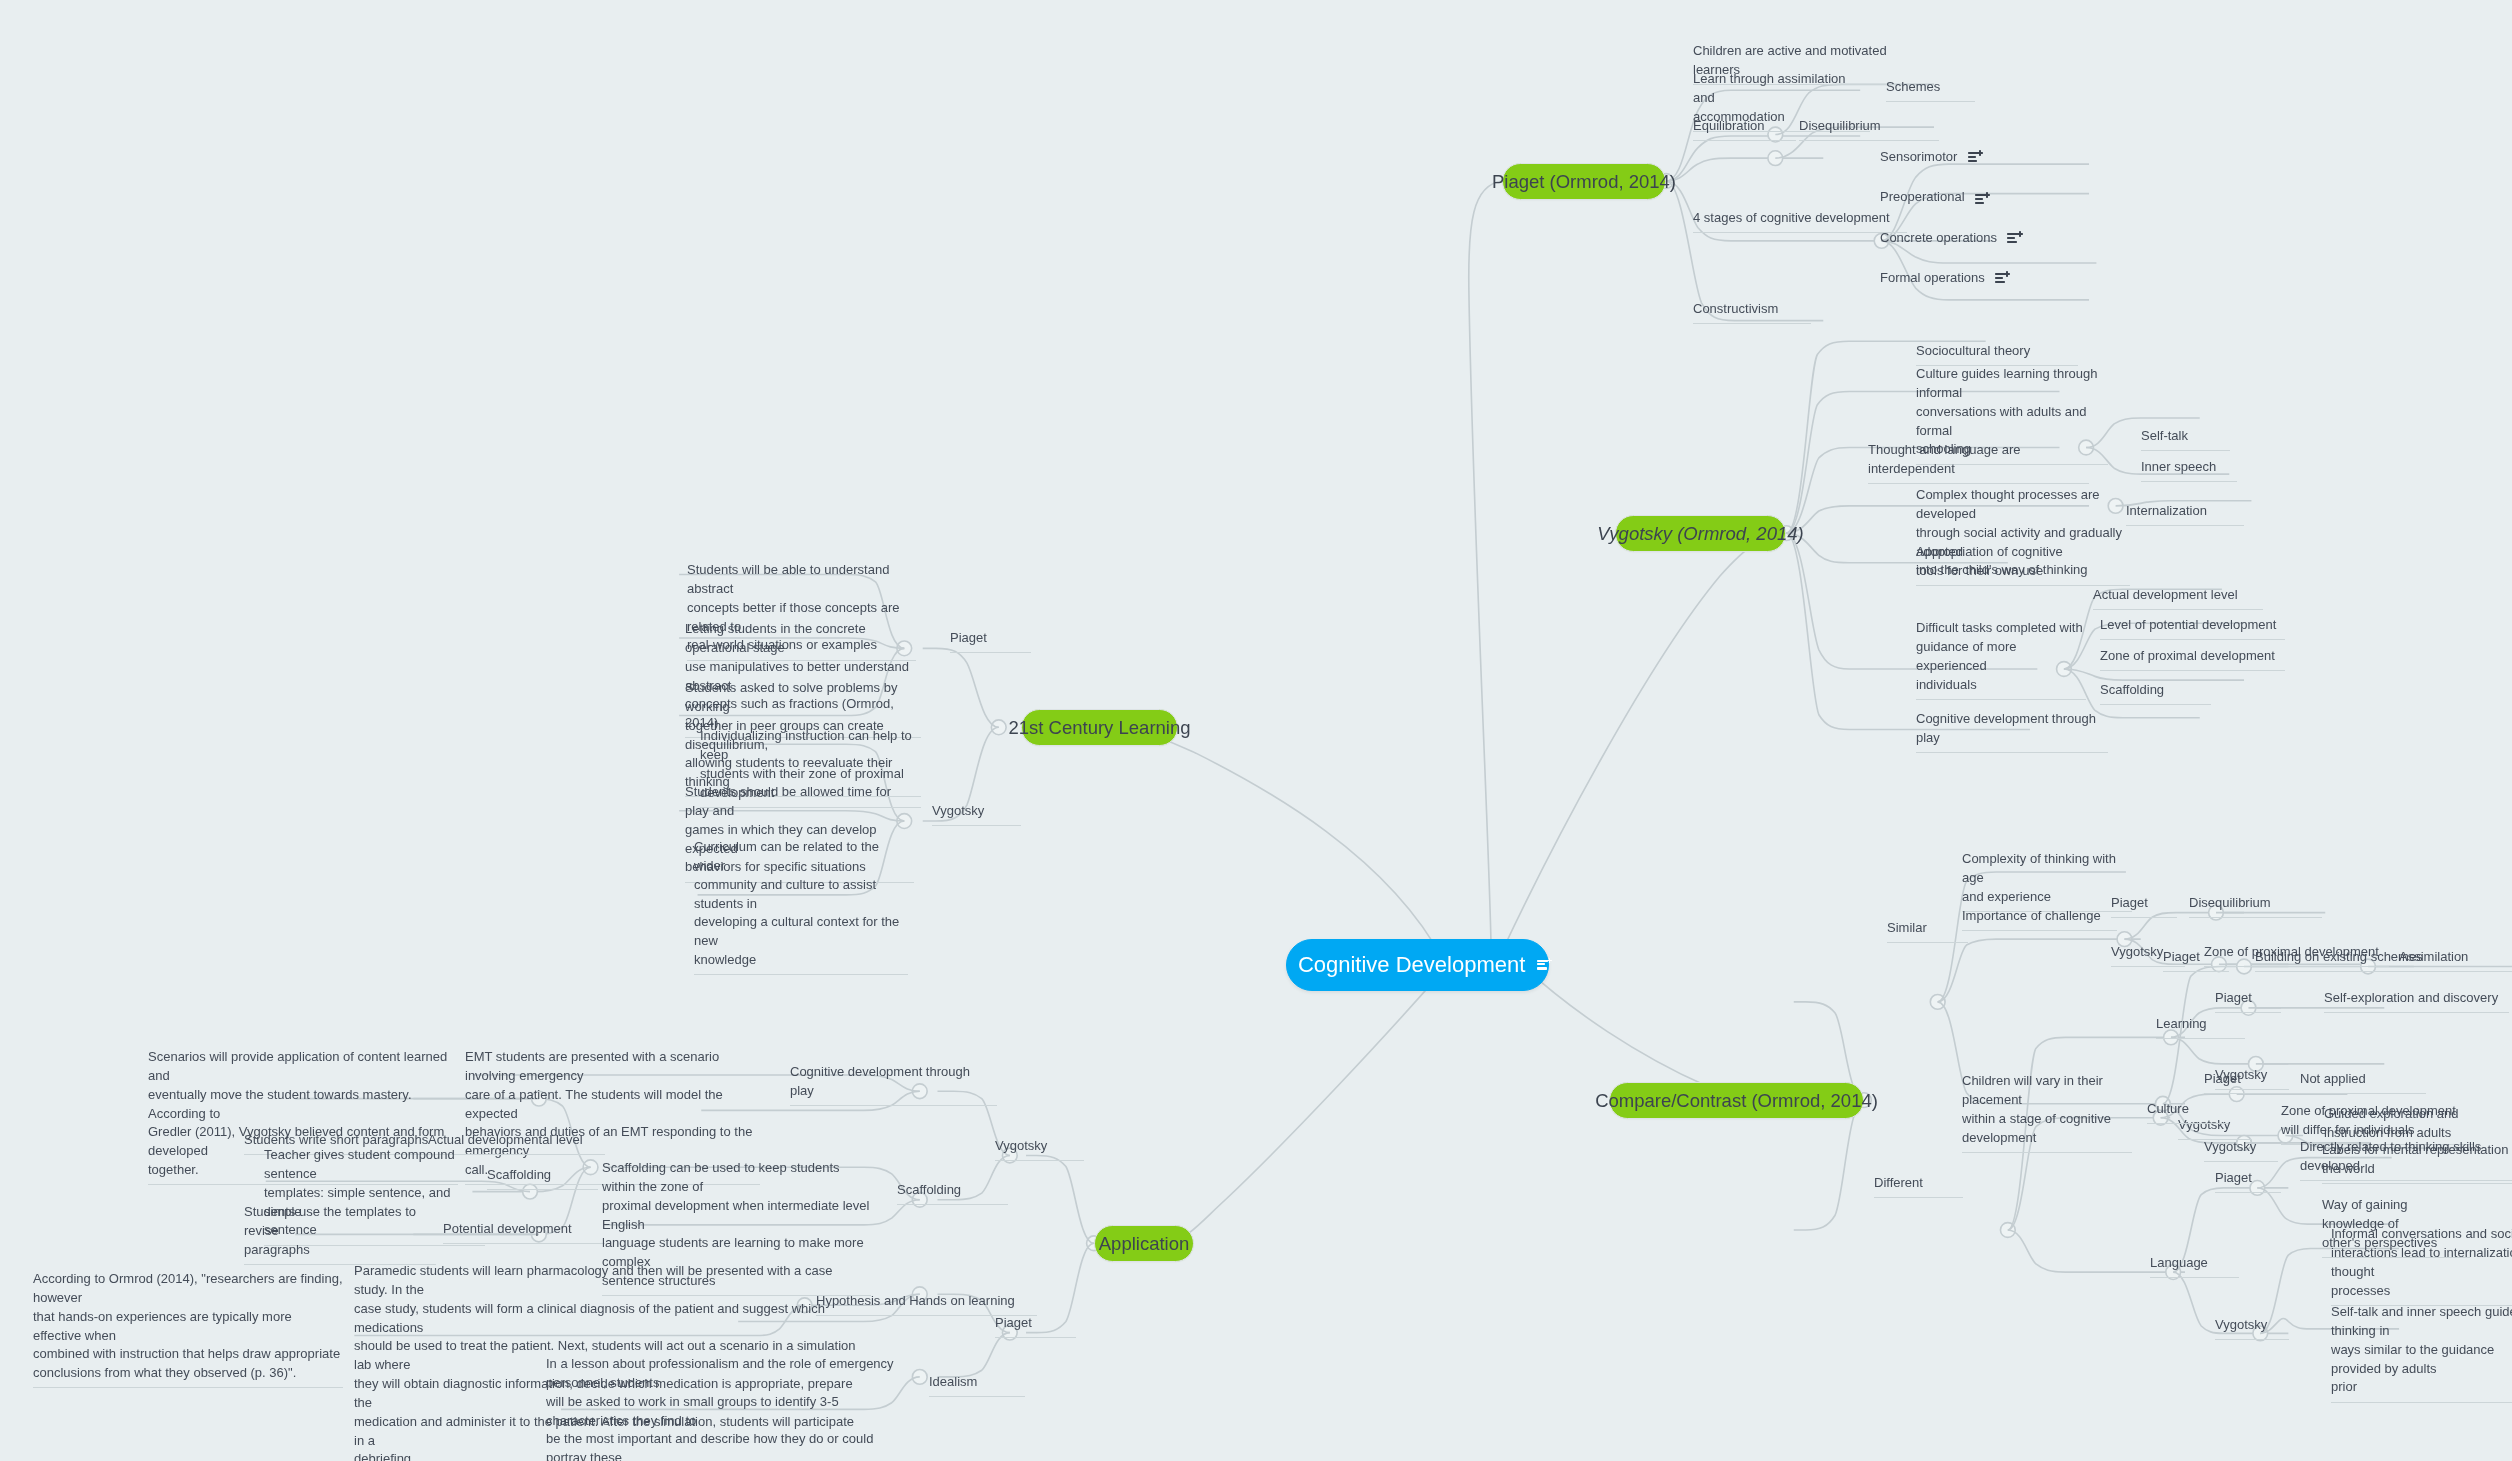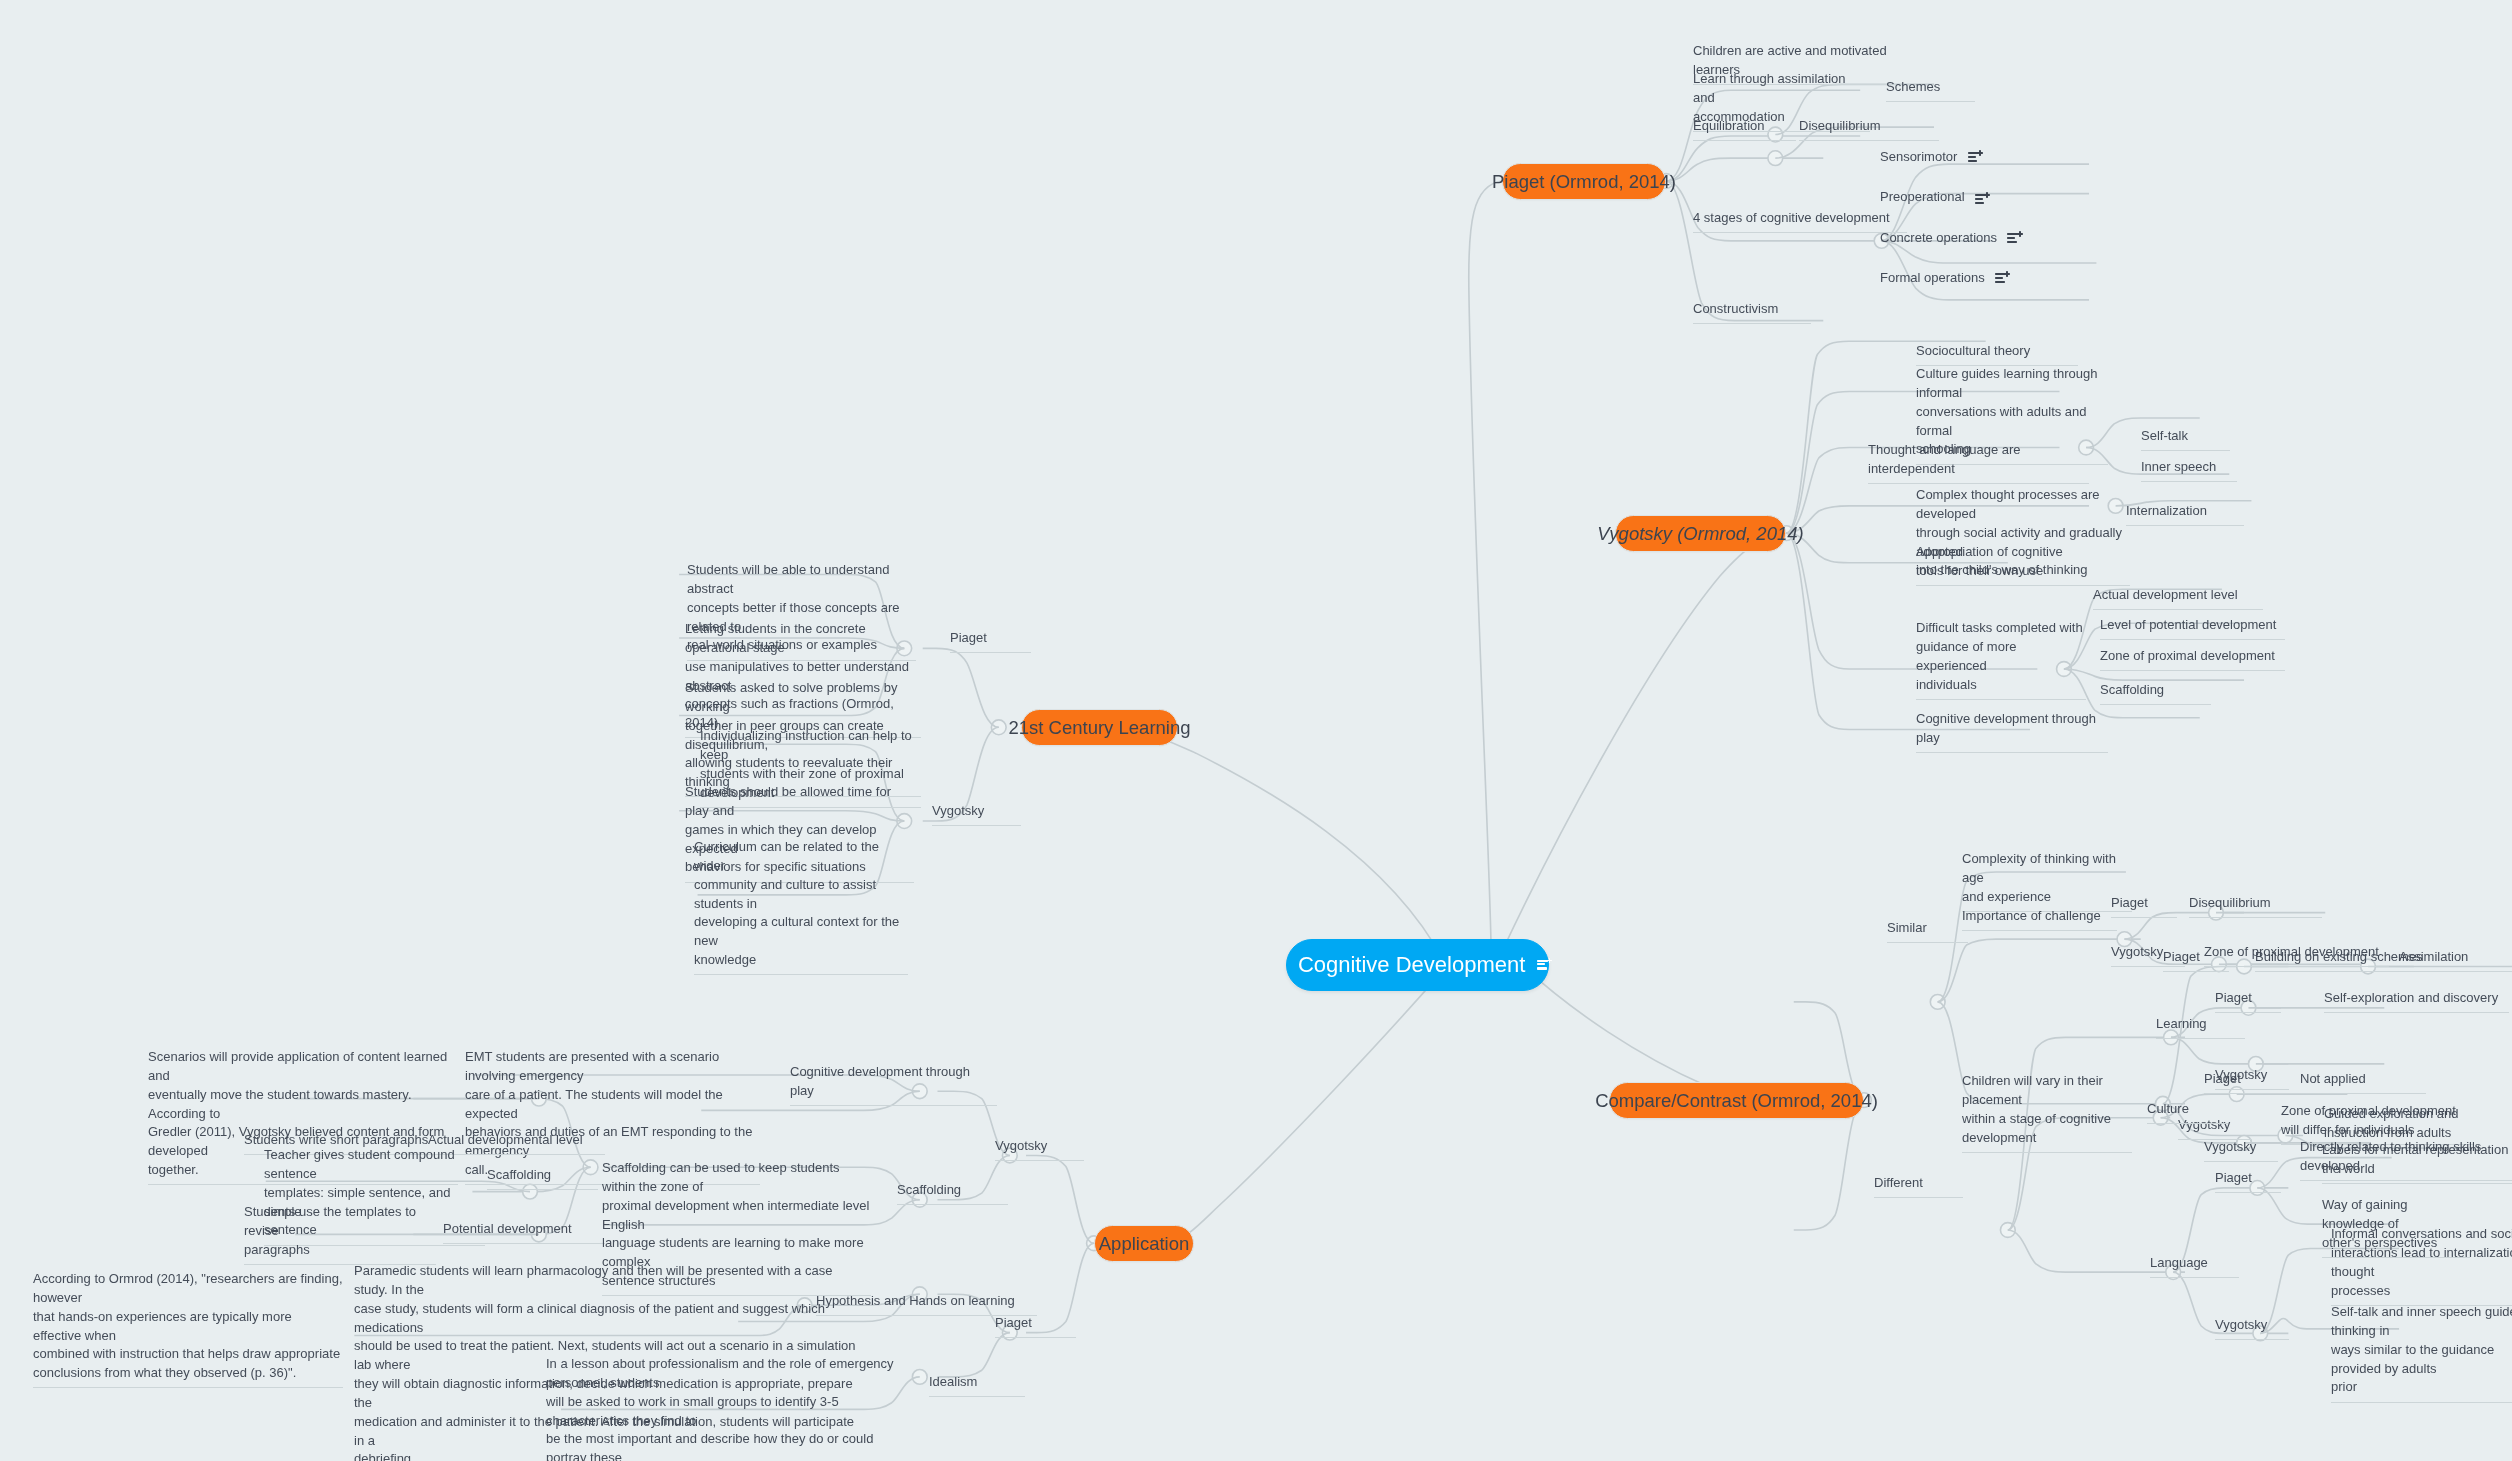--- a/index.html
+++ b/index.html
@@ -13,21 +13,21 @@
   }
   #canvas{position:absolute;left:0;top:0;width:2512px;height:1462px;}
   svg.links{position:absolute;left:0;top:0;width:2512px;height:1462px;pointer-events:none;}
   svg.links path{fill:none;stroke:#c4cdd1;stroke-width:2.2;}
   svg.links circle{fill:#eef3f4;stroke:#c4cdd1;stroke-width:2.2;}
 
   .node{position:absolute;box-sizing:border-box;}
 
   
   .pill{
-    background:#f97316;
+    background:#84cc16;
     border:1.1px solid #dde3e5;
     border-radius:29.5px;
     display:flex;align-items:center;justify-content:center;
     padding:0 19px;
     font-size:18.5px;
     color:#3c4450;
     white-space:nowrap;
     box-shadow:0 0.7px 1.5px rgba(0,0,0,.03);
   }
   .pill.root{

